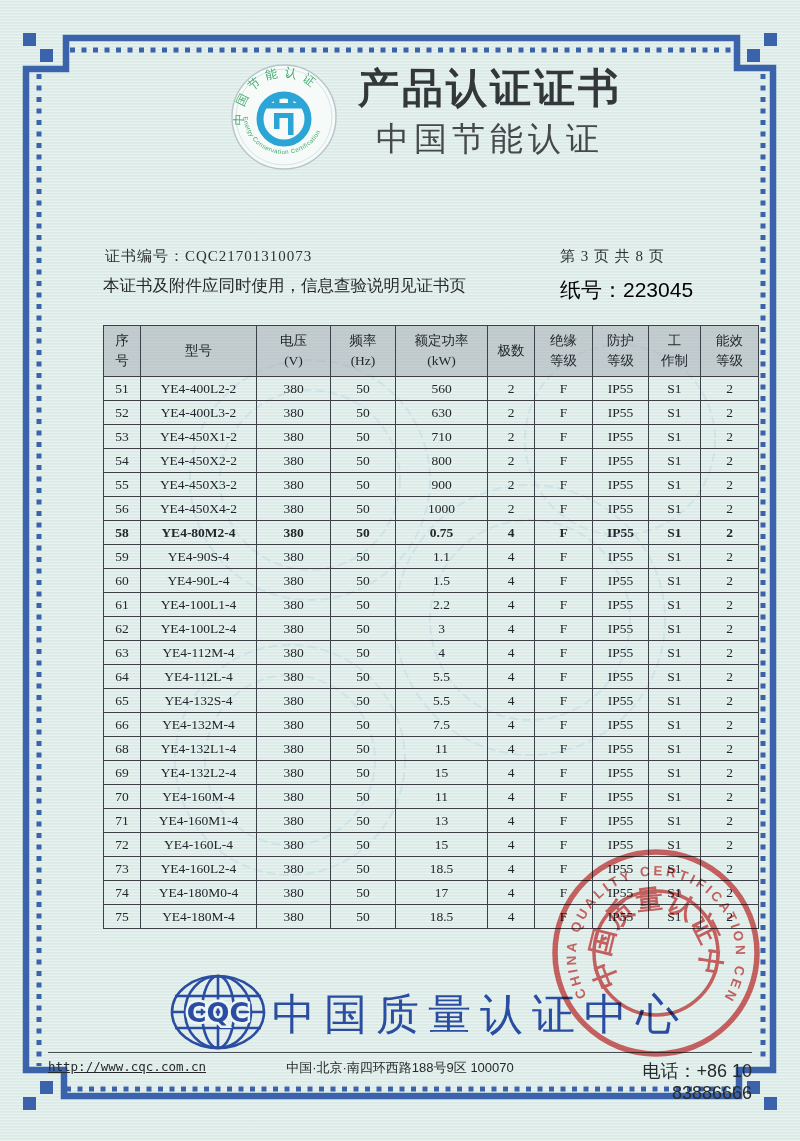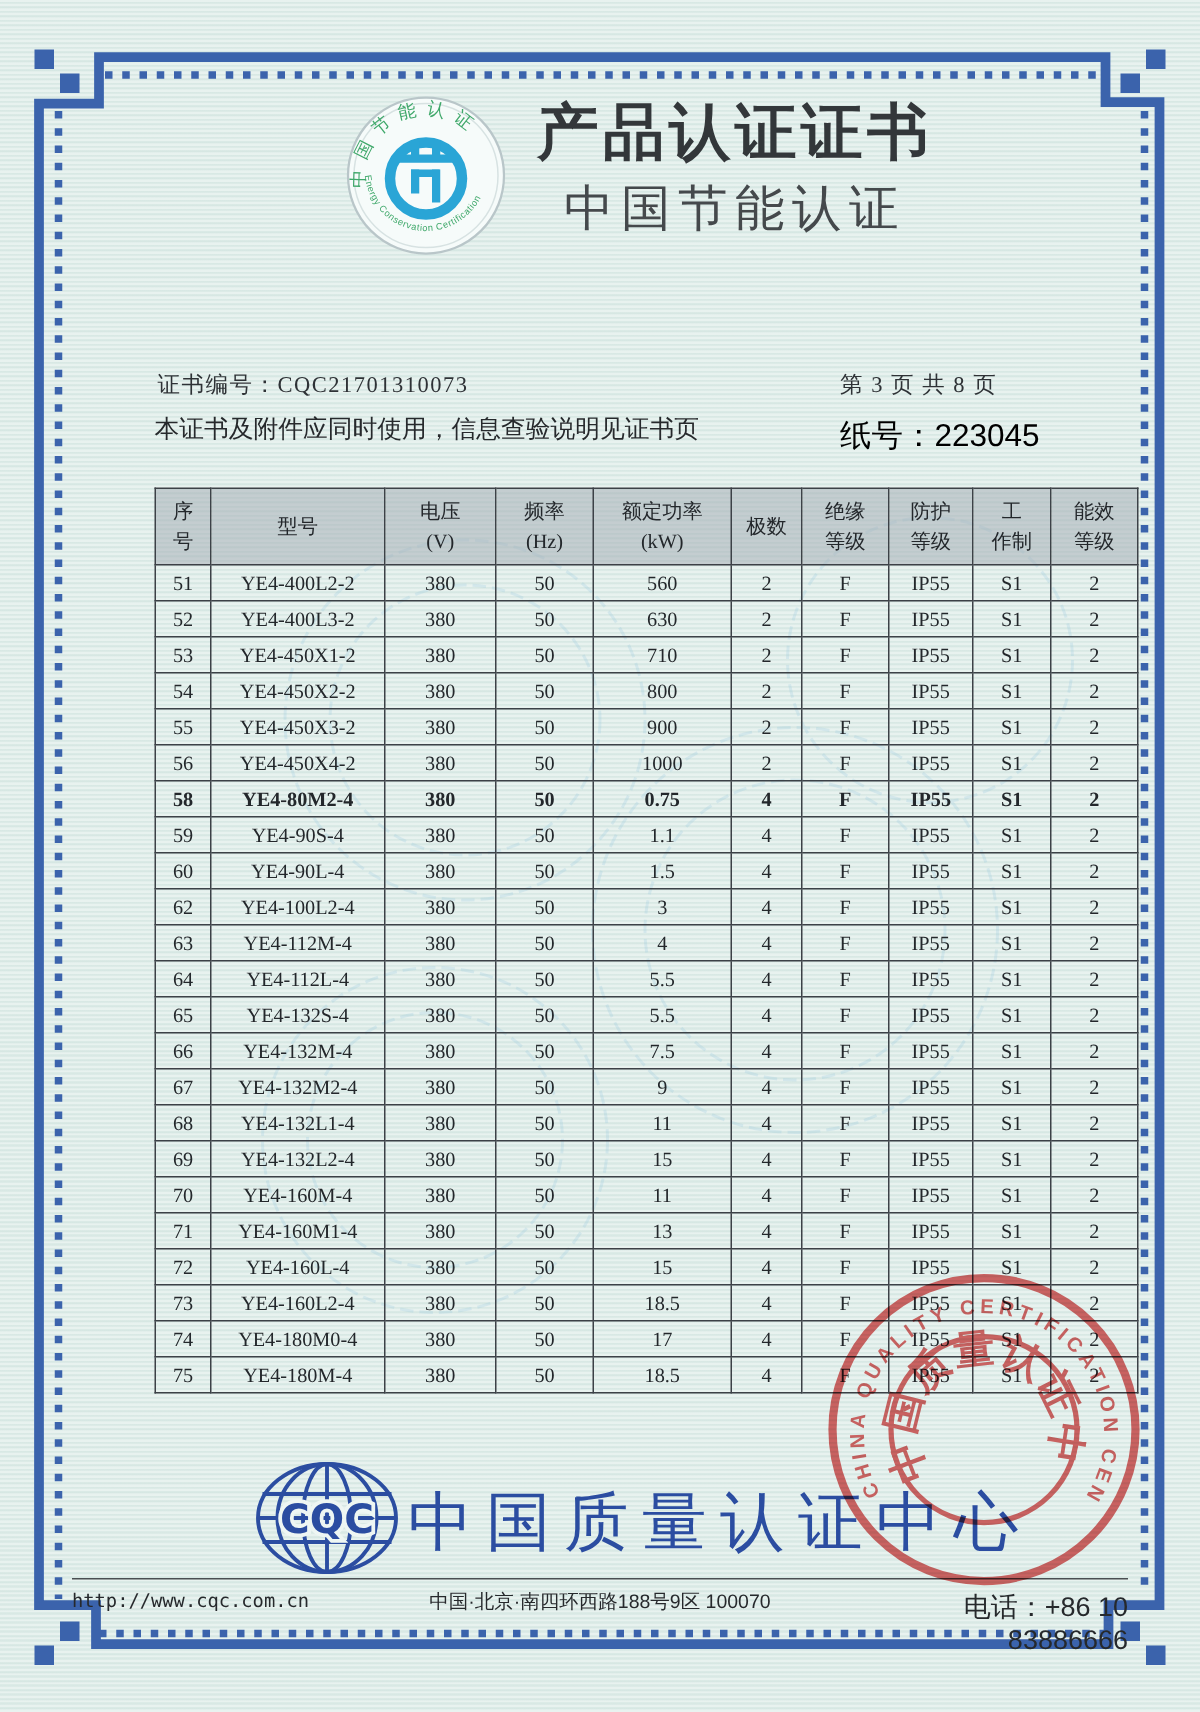--- a/index.html
+++ b/index.html
@@ -30,21 +30,21 @@
   thead th{height:48px;background:rgba(165,175,182,.55);font-weight:normal;font-size:13.5px;white-space:pre-line;line-height:1.5;}
   tbody td{height:21px;font-size:13.5px;line-height:1;}
   tbody tr.bold td{font-weight:bold;}
   
   #watermark-svg{left:100px;top:330px;width:660px;height:600px;opacity:.5;}
   
   #cqc-logo{left:168px;top:972px;width:100px;height:80px;}
   #org-name{left:272px;top:986px;font-family:"Liberation Sans","DejaVu Sans",sans-serif;font-size:43px;font-weight:500;letter-spacing:9px;color:#2b4da1;}
   #footer-rule{left:48px;top:1052px;width:704px;height:0;border-top:1.6px solid #4a4e52;}
   .footer-text{top:1059px;font-size:12.5px;color:#26292c;font-family:"DejaVu Sans Mono","Liberation Mono",monospace;}
-  #footer-url{left:48px;}
+  #footer-url{left:48px;text-decoration:underline;}
   #footer-address{left:180px;width:440px;text-align:center;font-family:"Liberation Sans","DejaVu Sans",sans-serif;font-size:13px;}
   #footer-phone{left:598px;width:154px;text-align:right;font-family:"Liberation Sans","DejaVu Sans",sans-serif;font-size:18px;}
   
   #stamp{left:546px;top:843px;width:220px;height:220px;mix-blend-mode:multiply;opacity:.88;}
 </style>
 </head>
 <body>
 
 <div id="page">
 
@@ -253,20 +253,32 @@
             <td>380</td>
             <td>50</td>
             <td>1.5</td>
             <td>4</td>
             <td>F</td>
             <td>IP55</td>
             <td>S1</td>
             <td>2</td>
           </tr>
           <tr>
+            <td>61</td>
+            <td>YE4-100L1-4</td>
+            <td>380</td>
+            <td>50</td>
+            <td>2.2</td>
+            <td>4</td>
+            <td>F</td>
+            <td>IP55</td>
+            <td>S1</td>
+            <td>2</td>
+          </tr>
+          <tr>
             <td>62</td>
             <td>YE4-100L2-4</td>
             <td>380</td>
             <td>50</td>
             <td>3</td>
             <td>4</td>
             <td>F</td>
             <td>IP55</td>
             <td>S1</td>
             <td>2</td>
@@ -306,32 +318,20 @@
             <td>IP55</td>
             <td>S1</td>
             <td>2</td>
           </tr>
           <tr>
             <td>66</td>
             <td>YE4-132M-4</td>
             <td>380</td>
             <td>50</td>
             <td>7.5</td>
-            <td>4</td>
-            <td>F</td>
-            <td>IP55</td>
-            <td>S1</td>
-            <td>2</td>
-          </tr>
-          <tr>
-            <td>67</td>
-            <td>YE4-132M2-4</td>
-            <td>380</td>
-            <td>50</td>
-            <td>9</td>
             <td>4</td>
             <td>F</td>
             <td>IP55</td>
             <td>S1</td>
             <td>2</td>
           </tr>
           <tr>
             <td>68</td>
             <td>YE4-132L1-4</td>
             <td>380</td>

